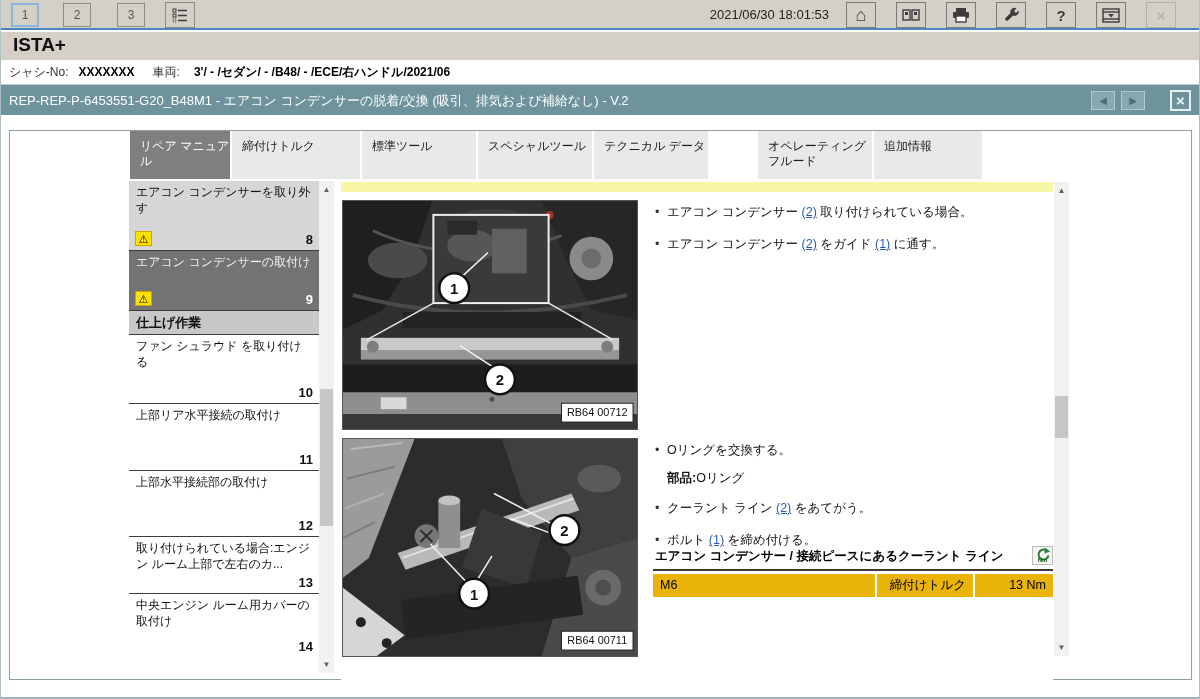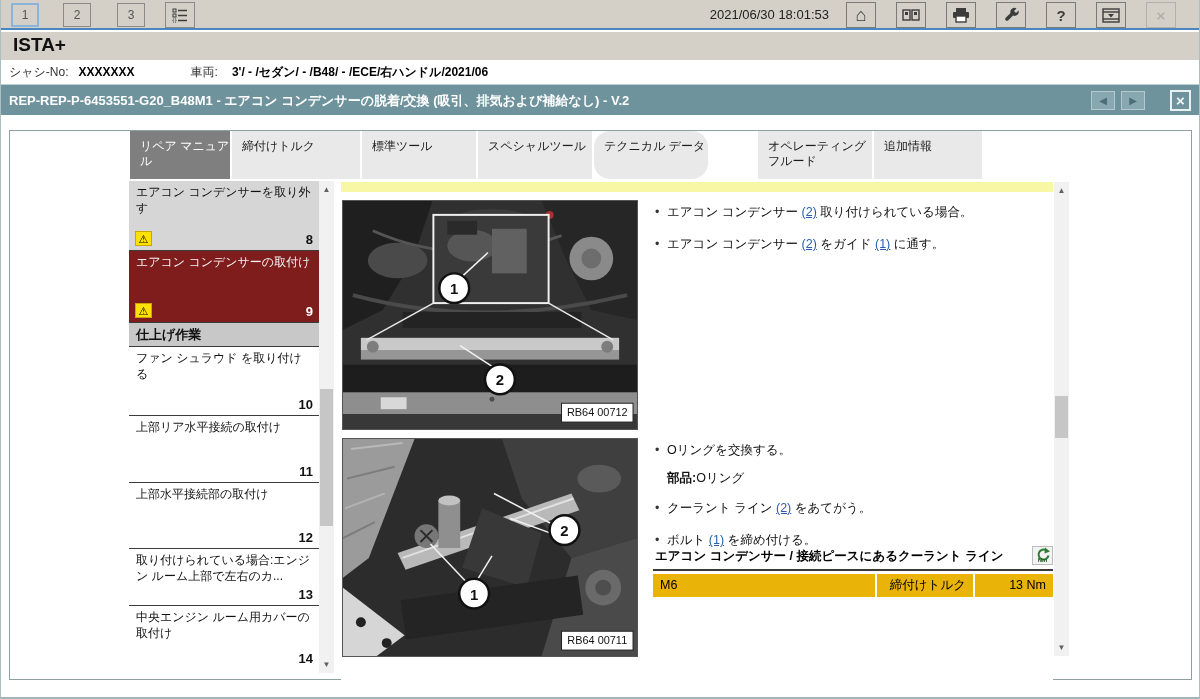--- a/index.html
+++ b/index.html
@@ -26,50 +26,50 @@
   .toolbar-app { position:absolute; left:0; top:32px; width:1200px; height:28px; background:#d4d0c8; }
   .app-title { position:absolute; left:12px; top:2px; font-size:19px; font-weight:bold; color:#111; }
 
   
   .vehicle-bar { position:absolute; left:0; top:60px; width:1200px; height:24px; background:#ffffff;
                  font-size:12px; display:flex; align-items:center; }
   .vehicle-bar .lab { color:#333; }
   .vehicle-bar .val { color:#000; font-weight:bold; }
   .v-chassis-lab { margin-left:8px; }
   .v-chassis-val { margin-left:10px; }
-  .v-vehicle-lab { margin-left:56px; }
+  .v-vehicle-lab { margin-left:18px; }
   .v-vehicle-val { margin-left:14px; }
 
   
   .doc-bar { position:absolute; left:0; top:84px; width:1200px; height:31px; background:#6e939c; border-top:1px solid #b8d0d4; }
-  .doc-title { position:absolute; left:8px; top:0; line-height:31px; color:#fff; font-size:13px; font-weight:bold; }
+  .doc-title { position:absolute; left:8px; top:0; line-height:31px; color:#fff; font-size:13px; font-weight:normal; }
   .navbtn { position:absolute; top:6px; width:24px; height:19px; background:#87a8b0; border:1px solid #b4c8cd;
             color:#4e6e75; font-size:10px; text-align:center; line-height:17px; }
   .doc-close { position:absolute; top:5px; right:10px; width:21px; height:21px; border:2px solid #e9f0f1;
                color:#f2f6f7; font-size:15px; text-align:center; line-height:17px; font-weight:bold; }
 
   
   .main-panel { position:absolute; left:8px; top:130px; width:1183px; height:550px; border:1px solid #8fa0a0; background:#fff; }
 
   
   .tab-row { position:absolute; left:120px; top:0; height:48px; display:flex; gap:2px; }
   .tab { background:#e9e9e9; color:#1c1c1c; font-size:12px; padding:8px 0 0 10px; line-height:15px; }
   .tab.active { background:#7f7f7f; color:#ffffff; }
   .tab:nth-child(1){width:100px;} .tab:nth-child(2){width:128px;} .tab:nth-child(3){width:114px;}
-  .tab:nth-child(4){width:114px;} .tab:nth-child(5){width:114px;border-radius:16px;} .tab:nth-child(6){width:114px;margin-left:48px;}
+  .tab:nth-child(4){width:114px;} .tab:nth-child(5){width:114px;} .tab:nth-child(6){width:114px;margin-left:48px;}
   .tab:nth-child(7){width:108px;}
 
   
   .sidebar { position:absolute; left:119px; top:50px; width:190px; height:492px; }
   .side-item { position:relative; border-bottom:1px solid #3c3c3c; background:#fff; padding:3px 7px; font-size:12px; line-height:16px; color:#111; }
   .side-item .num { position:absolute; right:6px; bottom:2px; font-weight:bold; font-size:13px; }
   .side-item .warn { position:absolute; left:6px; bottom:4px; width:17px; height:15px; background:#ffe100;
                      border:1px solid #caa800; font-size:11px; line-height:14px; text-align:center; color:#000; }
   .si-0 { height:70px; background:#d6d6d6; }
-  .si-1 { height:72px; background:#7f1d1d; color:#f4f4f4; } .si-1 .num { color:#fff; }
+  .si-1 { height:60px; background:#737373; color:#f4f4f4; } .si-1 .num { color:#fff; }
   .si-2 { height:24px; background:#c8c8c8; font-weight:bold; font-size:13px; padding-top:4px; }
   .si-3 { height:69px; } .si-4 { height:67px; } .si-5 { height:66px; } .si-6 { height:57px; } .si-7 { height:63px; border-bottom:none; }
 
   
   .vscroll { position:absolute; width:15px; background:#f1f1f1; }
   .side-scroll { left:309px; top:50px; height:492px; }
   .content-scroll { left:1044px; top:51px; height:474px; }
   .vscroll .arr { position:absolute; left:0; width:15px; height:15px; color:#606060; font-size:8px; text-align:center; line-height:15px; }
   .vscroll .arr.up { top:1px; } .vscroll .arr.dn { bottom:1px; }
   .vscroll .thumb { position:absolute; left:1px; width:13px; background:#c6c6c6; }

